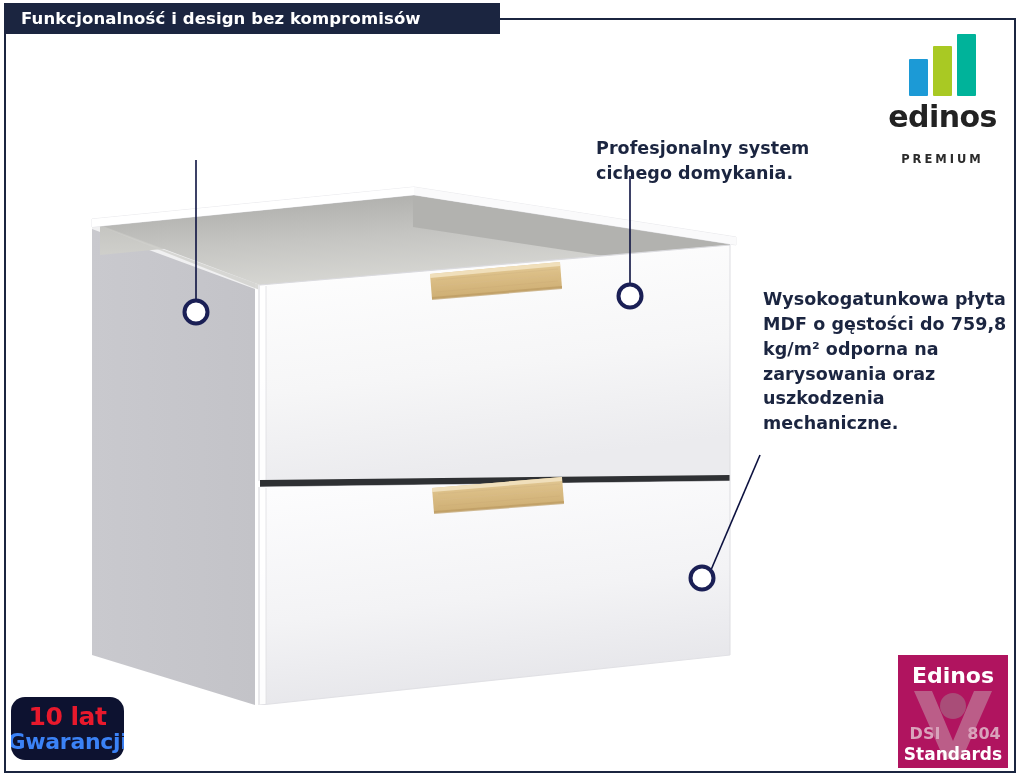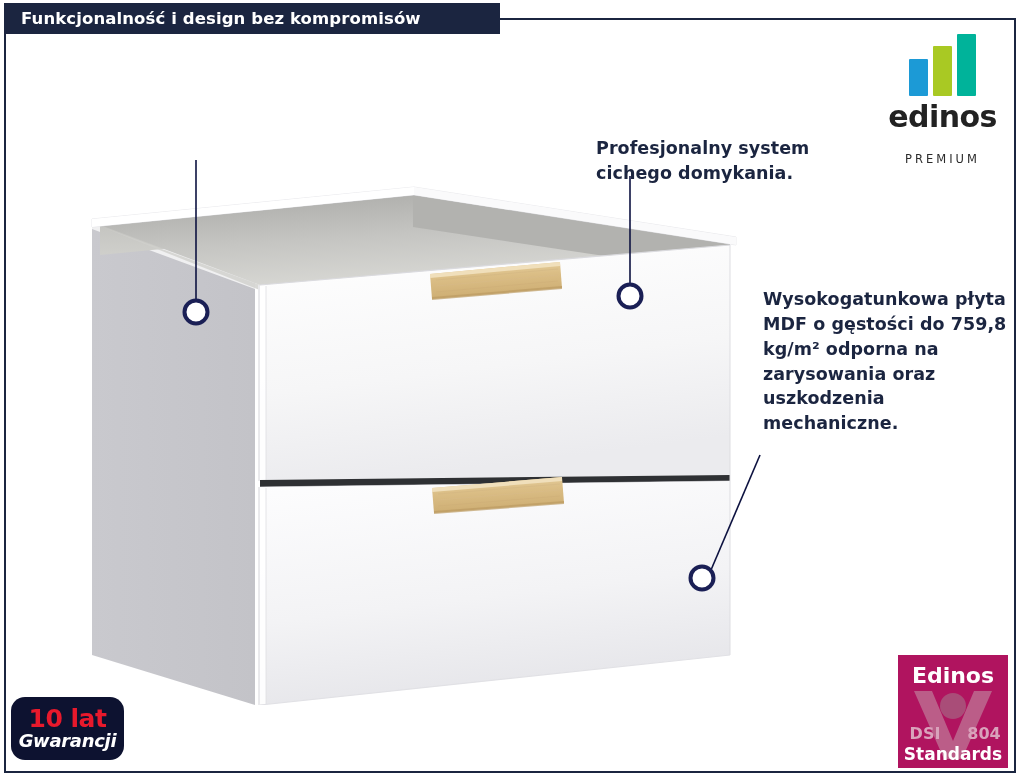--- a/index.html
+++ b/index.html
@@ -106,21 +106,21 @@
     line-height:1;
   }
   #logo-rule {
     margin-top:3px;
     width:104px; height:1.6px;
     background:#3a3a3a;
   }
   #logo-subtitle {
     margin-top:17px;
     font-size:11.5px;
-    font-weight:normal;
+    font-weight:bold;
     color:#2b2b2b;
     letter-spacing:3px;
   }
 
   
   #warranty-badge {
     position:absolute;
     left:11px; top:697px;
     width:113px; height:63px;
     background:#0d1230;
@@ -132,27 +132,26 @@
     overflow:hidden;
   }
   #warranty-years {
     color:#e8192c;
     font-size:25px;
     font-weight:bold;
     line-height:1;
     letter-spacing:-0.5px;
   }
   #warranty-label {
-    color:#ffffff;
-    font-size:18px;
+    color:#3b82f6;
+    font-size:22px;
     font-weight:bold;
     line-height:1.05;
     margin-top:1px;
     letter-spacing:-0.3px;
-    font-style:italic;
   }
 
   
   #standards-badge {
     position:absolute;
     left:898px; top:655px;
     width:110px; height:113px;
     background:#b0145f;
     overflow:hidden;
   }

